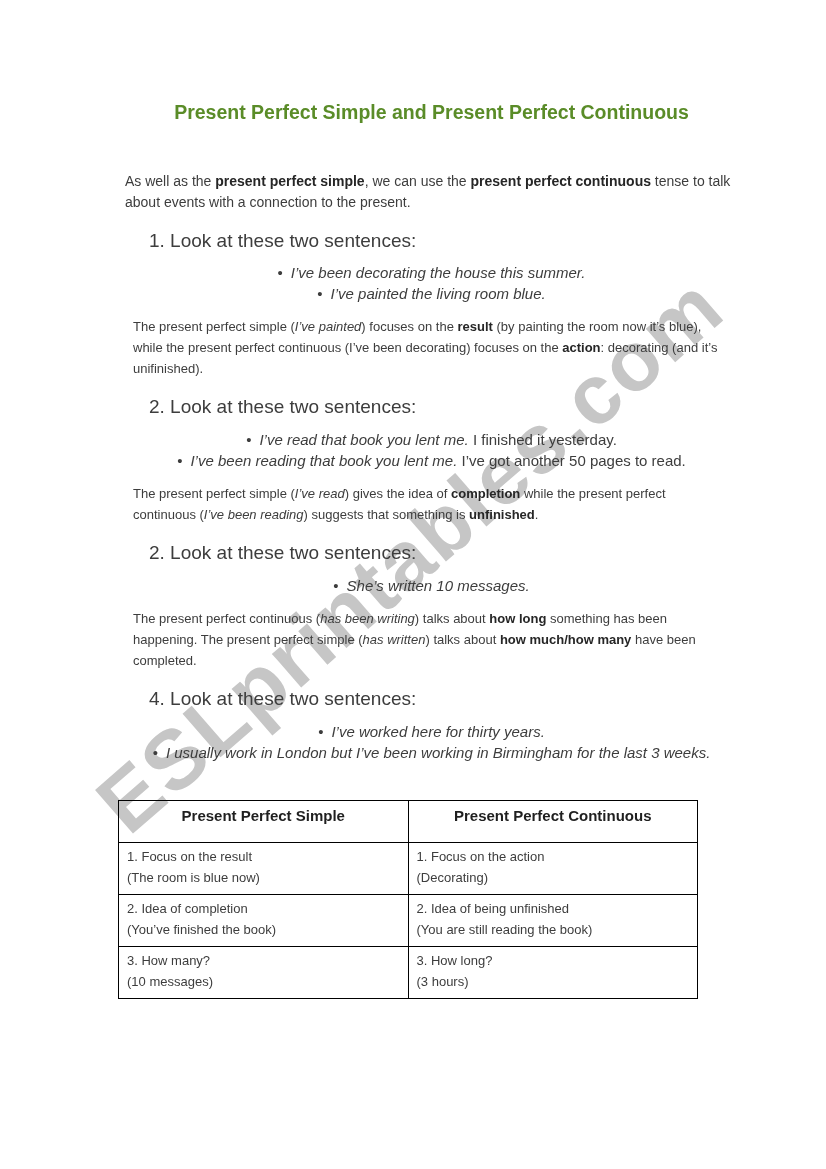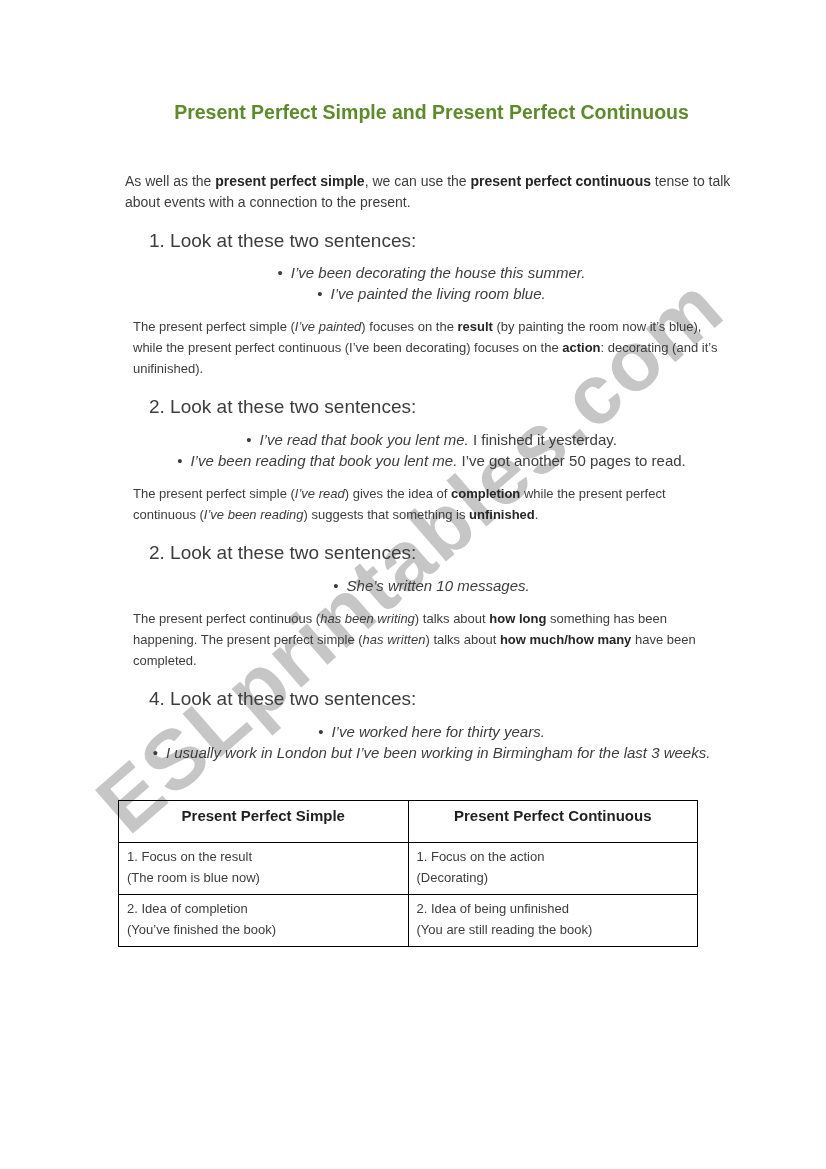--- a/index.html
+++ b/index.html
@@ -161,16 +161,26 @@
           <tr>
             <td>
               <div>2. Idea of completion</div>
               <div>(You’ve finished the book)</div>
             </td>
             <td>
               <div>2. Idea of being unfinished</div>
               <div>(You are still reading the book)</div>
             </td>
           </tr>
+          <tr>
+            <td>
+              <div>3. How many?</div>
+              <div>(10 messages)</div>
+            </td>
+            <td>
+              <div>3. How long?</div>
+              <div>(3 hours)</div>
+            </td>
+          </tr>
         </tbody>
     </table>
   </div>
 </div>
 
 </body></html>

